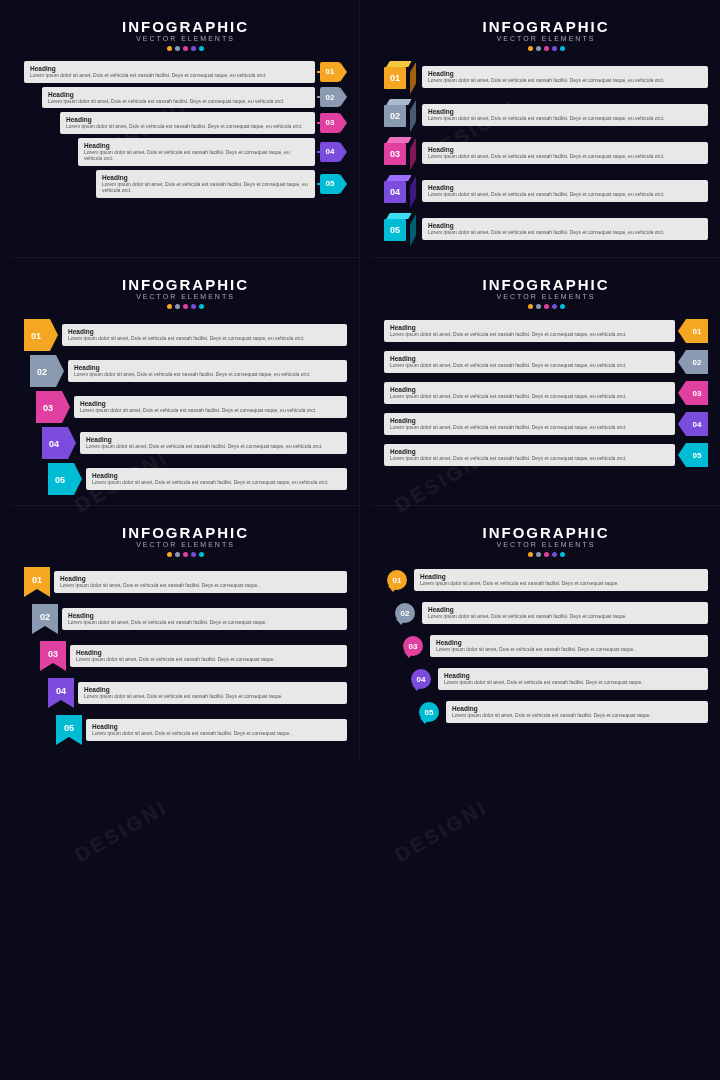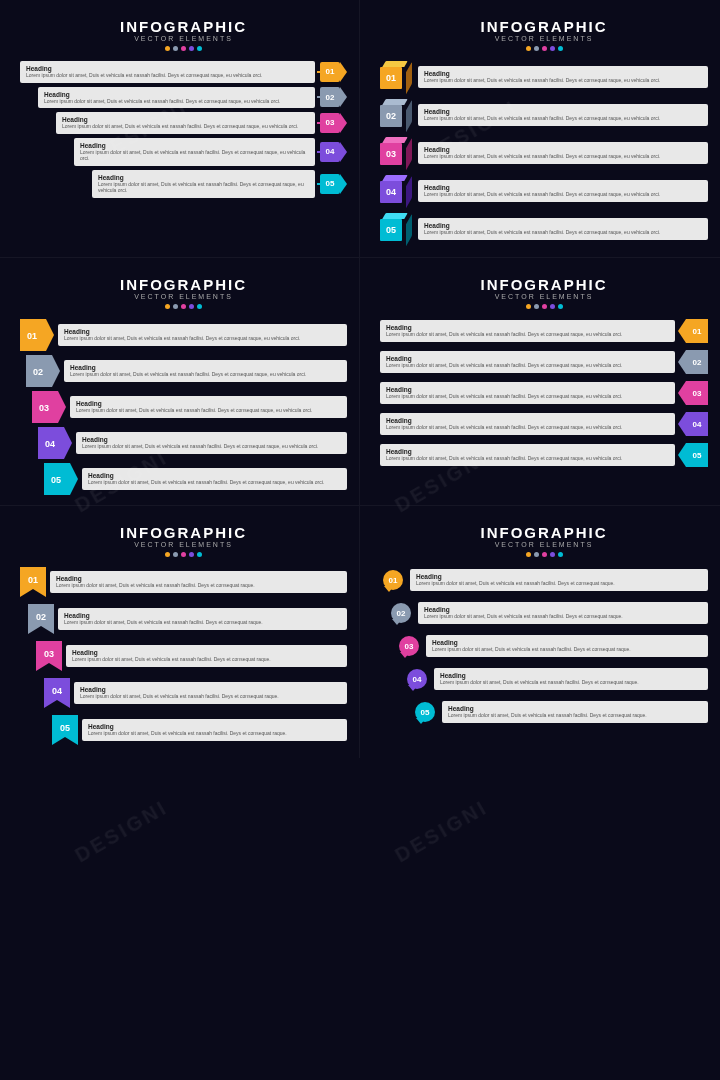--- a/index.html
+++ b/index.html
@@ -12,22 +12,23 @@
     }
 
     .page-grid {
       display: grid;
       grid-template-columns: 1fr 1fr;
       gap: 0;
       width: 720px;
     }
 
     .infographic-section {
-      padding: 18px 12px 10px 20px;
+      padding: 18px 12px 10px 12px;
       position: relative;
+      margin-left: 12px;
     }
 
     .section-header {
       text-align: center;
       margin-bottom: 10px;
     }
 
     .section-title {
       font-size: 15px;
       font-weight: 900;

